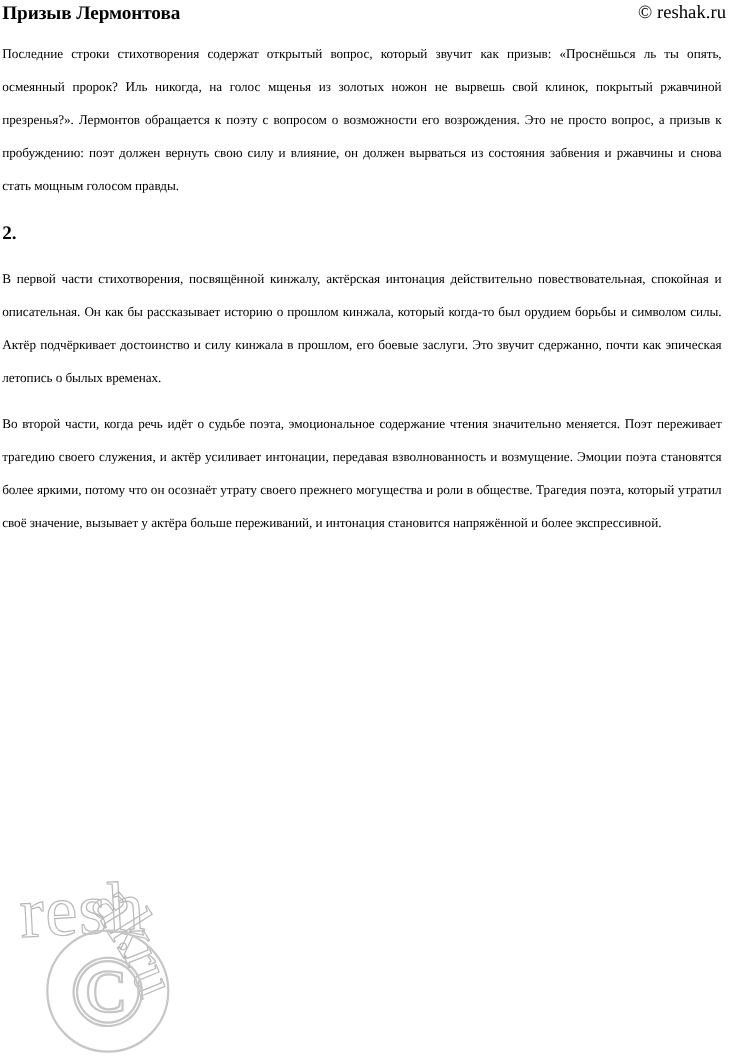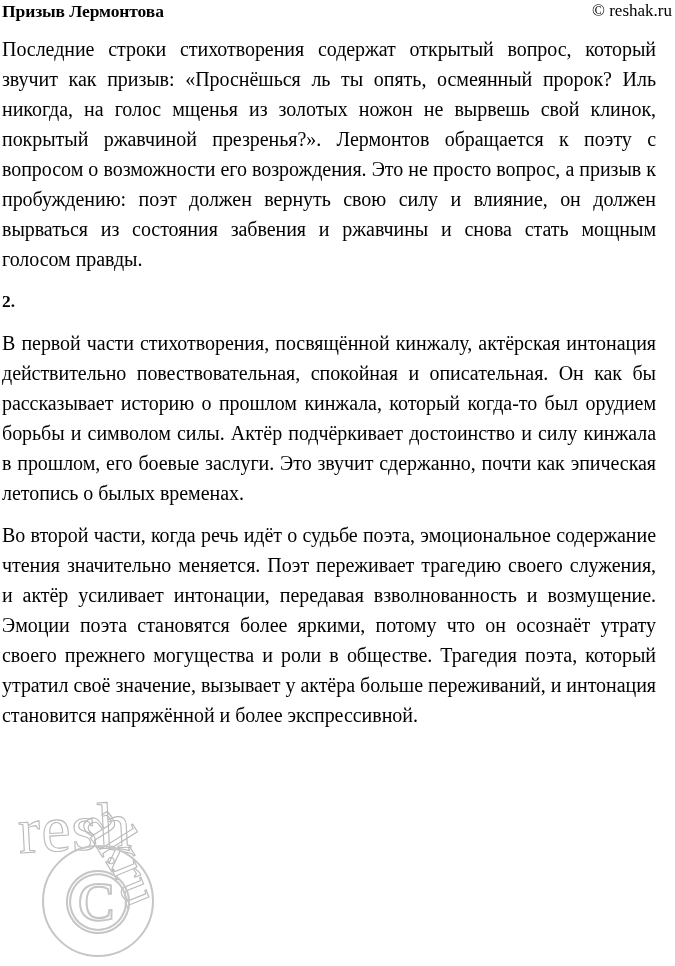--- a/index.html
+++ b/index.html
@@ -36,30 +36,30 @@
     left: 0;
     top: 0;
     font-size: 17.5px;
     font-weight: bold;
     line-height: 22px;
     letter-spacing: -0.1px;
     white-space: nowrap;
   }
   .doc-copyright {
     position: absolute;
-    right: 0;
+    right: 12px;
     top: 0;
     font-size: 17px;
     line-height: 22px;
     white-space: nowrap;
   }
 
   
   .para {
-    font-size: 20px;
+    font-size: 12px;
     line-height: 30px;
     text-align: justify;
     text-justify: inter-word;
     margin: 0 16px 12px 0;
     hyphens: none;
     letter-spacing: -0.05px;
     font-family: Liberation Serif, serif;
   }
   .para.last {
     margin-bottom: 0;

